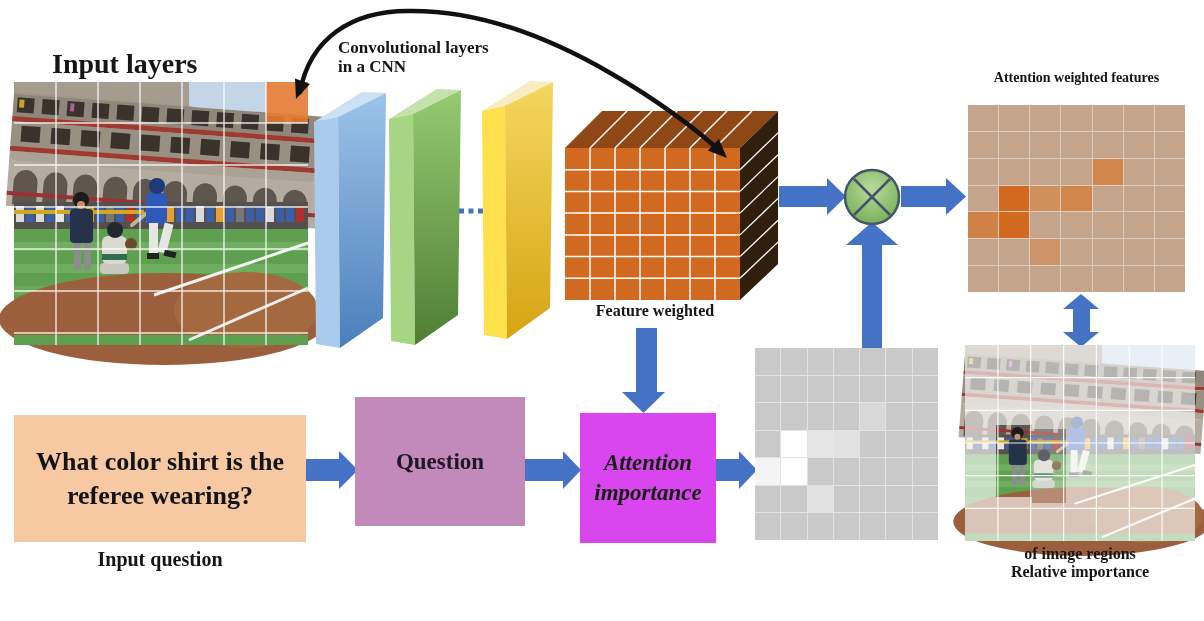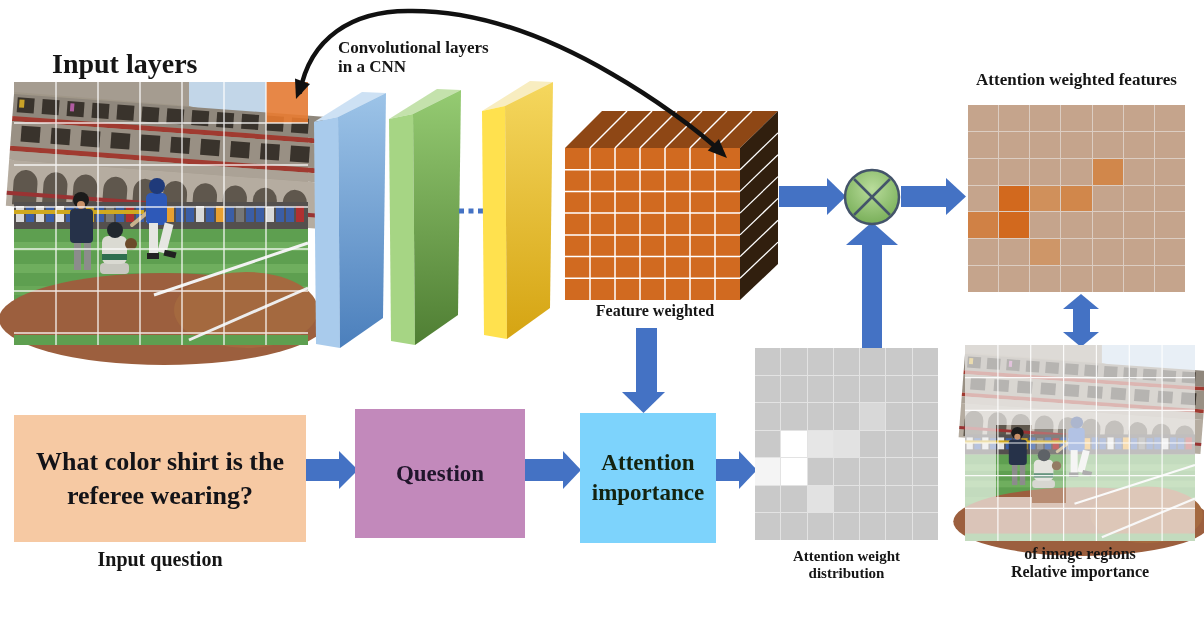--- a/index.html
+++ b/index.html
@@ -8,26 +8,26 @@
   #art{position:absolute;left:0;top:0;}
   .lbl{position:absolute;color:#151515;font-weight:bold;line-height:1.12;}
   .ctr{text-align:center;}
   .flowbox{position:absolute;display:flex;flex-direction:column;align-items:center;
            justify-content:center;font-weight:bold;text-align:center;}
   .grid{position:absolute;}
   .cell{width:100%;height:100%;}
   #lbl-input-image{left:52px;top:48px;width:160px;font-size:28px;}
   #lbl-conv{left:338px;top:38px;font-size:17px;}
   #lbl-feature-response{left:555px;top:302px;width:200px;font-size:16px;}
-  #lbl-awf{left:960px;top:70px;width:233px;font-size:17px;}
+  #lbl-awf{left:960px;top:70px;width:233px;font-size:14px;}
   #lbl-awd{left:755px;top:548px;width:183px;font-size:15px;}
   #lbl-ri{left:960px;top:545px;width:240px;font-size:16px;}
   #lbl-input-question{left:30px;top:548px;width:260px;font-size:20px;}
   #box-question{left:14px;top:415px;width:292px;height:127px;font-size:26px;line-height:34px;color:#131318;}
-  #box-featurization{left:355px;top:409px;width:170px;height:129px;font-size:23px;line-height:30px;color:#20152b;}
+  #box-featurization{left:355px;top:397px;width:170px;height:129px;font-size:23px;line-height:30px;color:#20152b;}
   #box-attention{left:580px;top:413px;width:136px;height:130px;font-size:23px;line-height:30px;color:#14230f;}
   #grid-awf{left:968px;top:105px;width:217px;height:187px;}
   #grid-awd{left:755px;top:348px;width:183px;height:192px;}
 </style>
 </head>
 <body>
 
 <div id="canvas">
 
 <svg id="art" width="1204" height="621" viewBox="0 0 1204 621">
@@ -318,42 +318,38 @@
 
 <div class="lbl" id="lbl-conv">
   <div>Convolutional layers</div>
   <div>in a CNN</div>
 </div>
 
 <div class="lbl ctr" id="lbl-feature-response">Feature weighted</div>
 
 <div class="lbl ctr" id="lbl-awf">Attention weighted features</div>
 
-<div class="lbl ctr" id="lbl-awd">
-  <div>Attention weight</div>
-  <div>distribution</div>
-</div>
 
 <div class="lbl ctr" id="lbl-ri">
   <div>of image regions</div>
   <div>Relative importance</div>
 </div>
 
 <div class="lbl ctr" id="lbl-input-question">Input question</div>
 
 <div class="flowbox" id="box-question" style="background-color: rgb(246, 201, 163);">
   <div>What color shirt is the</div>
   <div>referee wearing?</div>
 </div>
 
 <div class="flowbox" id="box-featurization" style="background-color: rgb(194, 137, 187);">
   <div>Question</div>
 </div>
 
-<div class="flowbox" id="box-attention" style="background-color: #7dd3fc;">
+<div class="flowbox" id="box-attention" style="background-color: #d946ef; font-style: italic;">
   <div>Attention</div>
   <div>importance</div>
 </div>
 
 <div class="grid" id="grid-awf" style="display: grid; grid-template-columns: repeat(7, 1fr); grid-template-rows: repeat(7, 1fr); gap: 1px; background: rgb(220, 205, 194);">
       <div class="cell" style="background: rgb(197, 164, 140);"></div>
       <div class="cell" style="background: rgb(197, 164, 140);"></div>
       <div class="cell" style="background: rgb(197, 164, 140);"></div>
       <div class="cell" style="background: rgb(197, 164, 140);"></div>
       <div class="cell" style="background: rgb(197, 164, 140);"></div>

